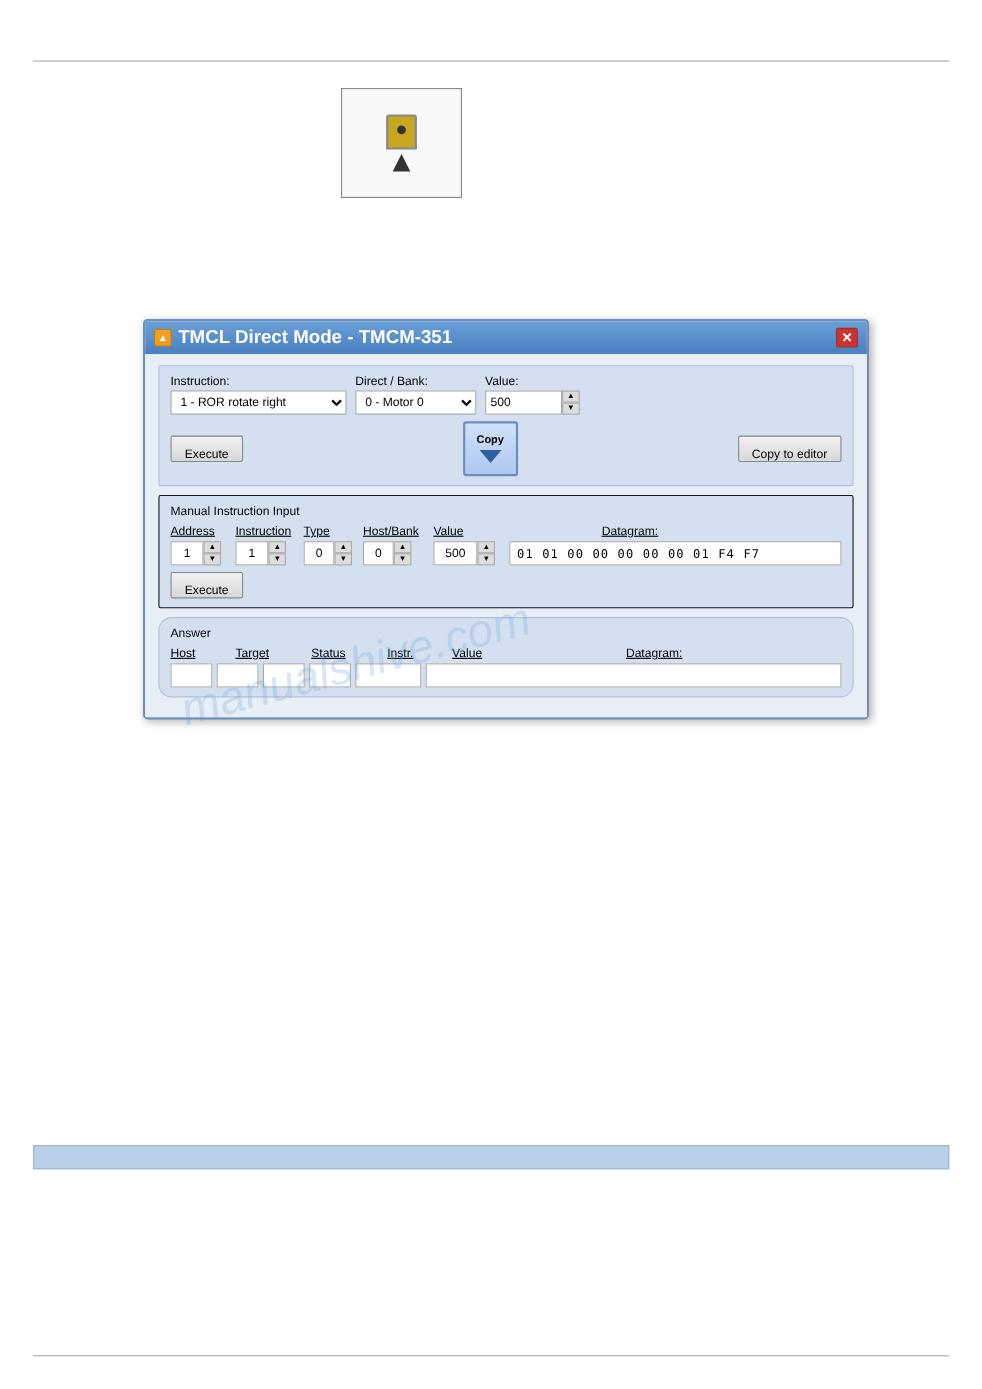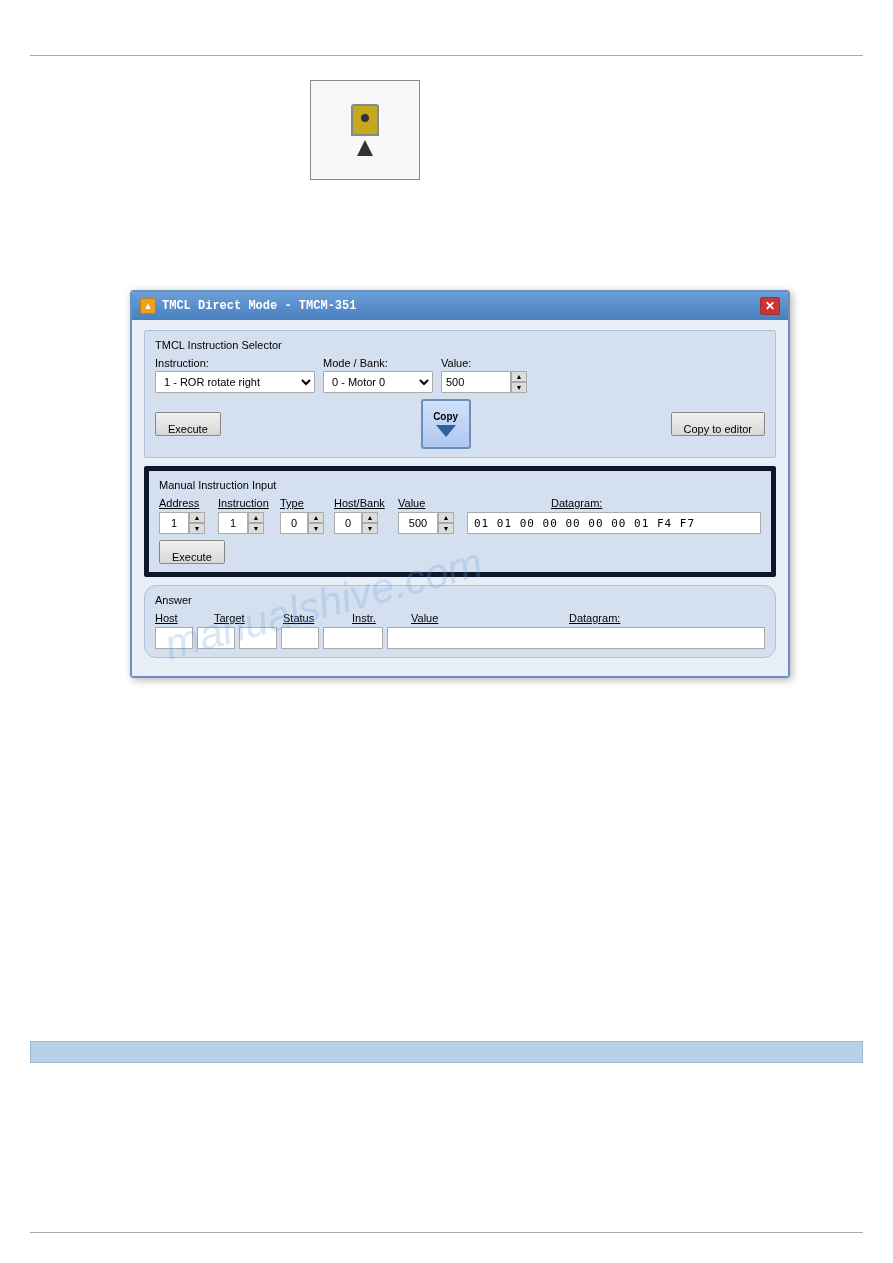--- a/index.html
+++ b/index.html
@@ -106,23 +106,22 @@
       border: 1px solid #c08010;
       border-radius: 2px;
       display: flex;
       align-items: center;
       justify-content: center;
       font-size: 9px;
       color: #fff;
       font-weight: bold;
     }
     .dialog-title-text {
-      font-size: 12px;
+      font-size: 17px;
       font-weight: bold;
-      font-family: Liberation Mono, monospace;
     }
     .dialog-close-btn {
       background: #cc3333;
       border: 1px solid #993333;
       border-radius: 2px;
       width: 20px;
       height: 18px;
       display: flex;
       align-items: center;
       justify-content: center;
@@ -248,21 +247,21 @@
       width: 0;
       height: 0;
       border-left: 10px solid transparent;
       border-right: 10px solid transparent;
       border-top: 12px solid #3060a0;
     }
 
     
     .manual-input {
       background: #d4e0f0;
-      border: 5px solid #0f172a;
+      border: 1px solid #0f172a;
       border-radius: 2px;
       padding: 8px 10px;
       margin-bottom: 8px;
     }
     .col-header {
       font-size: 11px;
       text-decoration: underline;
       color: #000;
     }
     .small-input {
@@ -348,33 +347,32 @@
       <div class="dialog-titlebar-left">
         <div class="dialog-icon">▲</div>
         <span class="dialog-title-text">TMCL Direct Mode - TMCM-351</span>
       </div>
       <div class="dialog-close-btn">✕</div>
     </div>
 
     <div class="dialog-body">
 
       <div class="instruction-selector">
-        <div class="section-label">TMCL Instruction Selector</div>
 
         <div class="instruction-row">
           <div class="field-group">
             <span class="field-label">Instruction:</span>
             <select class="select-field select-field-wide">
               <option>1 - ROR rotate right</option>
             </select>
           </div>
 
 
           <div class="field-group">
-            <span class="field-label">Mode / Bank:</span>
+            <span class="field-label">Direct / Bank:</span>
             <select class="select-field select-field-small">
               <option>0 - Motor 0</option>
             </select>
           </div>
 
           <div class="field-group">
             <span class="field-label">Value:</span>
             <div class="input-with-spinner">
               <input type="text" class="value-input" value="500" style="">
               <div class="spinner-btn">

